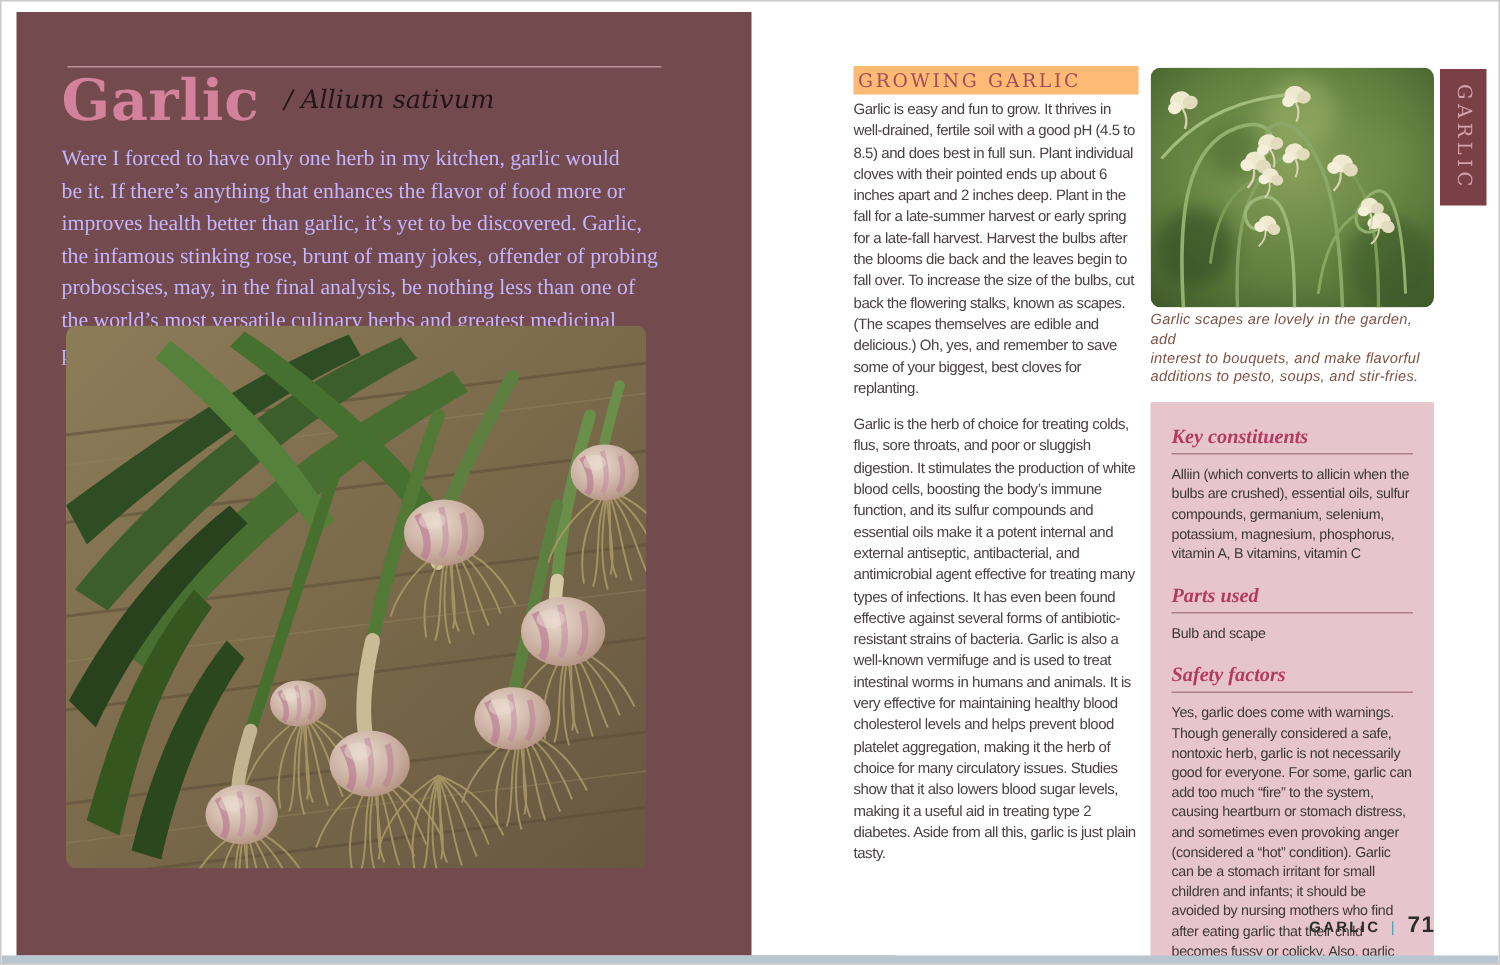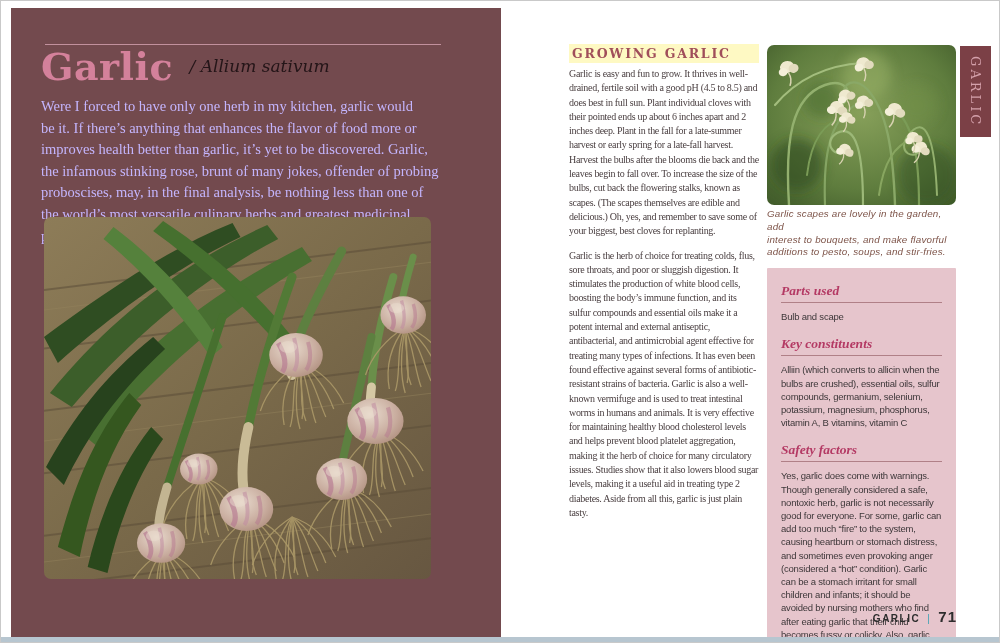--- a/index.html
+++ b/index.html
@@ -22,24 +22,24 @@
   .photo-left{position:absolute;left:33px;top:209px;width:387px;height:362px;
               border-radius:7px;overflow:hidden;}
   .photo-left svg{display:block;width:100%;height:100%;}
   .folio-left{position:absolute;left:30px;top:636px;font-size:11px;font-weight:bold;
               letter-spacing:1px;color:#332023;font-family:Liberation Serif, serif;}
   .folio-left .divider{color:#9cb6c2;margin-left:8px;font-weight:normal;}
 
   
   .right-page{position:absolute;left:500px;top:7px;width:490px;height:629px;background:#ffffff;}
   .main-col{position:absolute;left:68px;top:36px;width:190px;}
-  .section-band{background:#fef9c3;color:#a04e5a;font-family:"DejaVu Serif","Liberation Serif",serif;
-                font-weight:bold;font-size:12.5px;letter-spacing:1.8px;
+  .section-band{background:#fdba74;color:#a04e5a;font-family:"DejaVu Serif","Liberation Serif",serif;
+                font-weight:normal;font-size:12.5px;letter-spacing:1.8px;
                 padding:2px 0 2px 3px;margin-bottom:4px;}
-  .section-body{font-family:Liberation Serif, serif;font-size:10px;letter-spacing:-0.3px;
+  .section-body{font-family:Liberation Sans, sans-serif;font-size:10px;letter-spacing:-0.3px;
                 line-height:14.3px;color:#4b4042;margin-bottom:10px;}
   .right-col{position:absolute;left:266px;top:37px;width:189px;}
   .photo-right{width:189px;height:160px;border-radius:7px;overflow:hidden;}
   .photo-right svg{display:block;width:100%;height:100%;}
   .caption{margin-top:3px;font-family:Liberation Sans, sans-serif;font-style:italic;
            font-size:9.8px;line-height:12.8px;letter-spacing:.2px;color:#7d5348;white-space:pre-line;}
   .info-box{margin-top:9px;background:#e6c5cc;padding:15px 14px 12px 14px;min-height:315px;
             box-sizing:border-box;border-radius:1px;}
   .info-heading{font-family:"Liberation Serif",serif;font-style:italic;font-weight:bold;
                 font-size:13.5px;color:#b43a64;border-bottom:1px solid #b08087;
@@ -229,26 +229,26 @@
           <use href="#bud" transform="translate(80,72) rotate(8) scale(.8)"></use>
           <use href="#bud" transform="translate(146,92) rotate(-6) scale(.85)"></use>
         </svg>
       </div>
       <div class="caption">Garlic scapes are lovely in the garden, add
 interest to bouquets, and make flavorful
 additions to pesto, soups, and stir-fries.</div>
 
       <div class="info-box">
         <div class="info-group">
+          <div class="info-heading">Key constituents</div>
+          <div class="info-body">Alliin (which converts to allicin when the bulbs are crushed), essential oils, sulfur compounds, germanium, selenium, potassium, magnesium, phosphorus, vitamin A, B vitamins, vitamin C</div>
+        </div>
+        <div class="info-group">
           <div class="info-heading">Parts used</div>
           <div class="info-body">Bulb and scape</div>
-        </div>
-        <div class="info-group">
-          <div class="info-heading">Key constituents</div>
-          <div class="info-body">Alliin (which converts to allicin when the bulbs are crushed), essential oils, sulfur compounds, germanium, selenium, potassium, magnesium, phosphorus, vitamin A, B vitamins, vitamin C</div>
         </div>
         <div class="info-group">
           <div class="info-heading">Safety factors</div>
           <div class="info-body">Yes, garlic does come with warnings. Though generally considered a safe, nontoxic herb, garlic is not necessarily good for everyone. For some, garlic can add too much “fire” to the system, causing heartburn or stomach distress, and sometimes even provoking anger (considered a “hot” condition). Garlic can be a stomach irritant for small children and infants; it should be avoided by nursing mothers who find after eating garlic that their child becomes fussy or colicky. Also, garlic can irritate and burn sensitive skin if applied topically.</div>
         </div>
       </div>
     </div>
 
     <div class="folio-right">
       <span>GARLIC</span><span class="divider">|</span><span class="pgnum">71</span>

